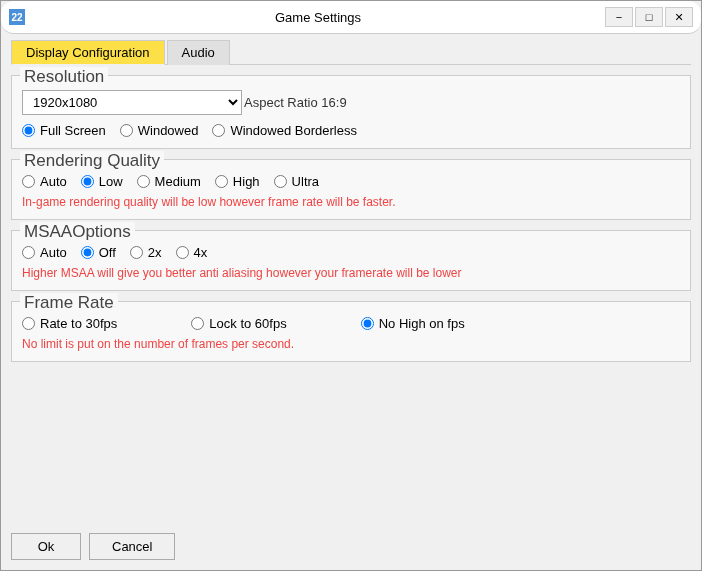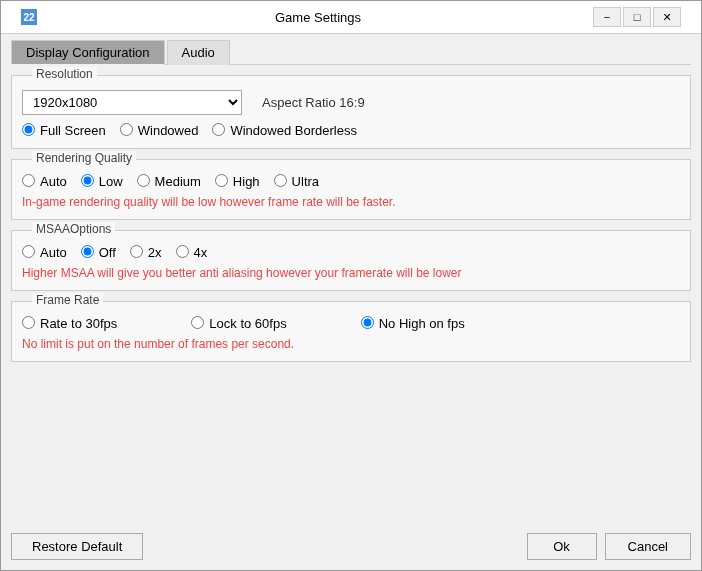--- a/index.html
+++ b/index.html
@@ -18,23 +18,24 @@
       height: 571px;
       background: #f0f0f0;
       border: 1px solid #999;
       display: flex;
       flex-direction: column;
     }
     .title-bar {
       background: #fff;
       display: flex;
       align-items: center;
-      padding: 6px 20px;
+      padding: 6px 8px;
       border-bottom: 1px solid #ccc;
       user-select: none;
+      border-radius: 13px;
     }
     .title-bar-icon {
       width: 16px;
       height: 16px;
       background: #4a90d9;
       margin-right: 6px;
       font-size: 10px;
       color: white;
       display: flex;
       align-items: center;
@@ -77,71 +78,71 @@
       padding: 4px 14px;
       border: 1px solid #ccc;
       border-bottom: none;
       background: #e0e0e0;
       cursor: pointer;
       font-size: 13px;
       margin-right: 2px;
       margin-bottom: -1px;
     }
     .tab.active {
-      background: #a3a3a3;
+      background: #fde047;
       border-bottom: 1px solid #f0f0f0;
       z-index: 1;
     }
 
     .section {
       border: 1px solid #ccc;
       margin-bottom: 10px;
       padding: 6px 10px 10px 10px;
       position: relative;
       background: #f8f8f8;
     }
     .section-title {
       position: absolute;
       top: -9px;
-      left: 20px;
+      left: 8px;
       background: #f8f8f8;
       padding: 0 4px;
-      font-size: 12px;
+      font-size: 17px;
       color: #444;
     }
 
     .row {
       display: flex;
       align-items: center;
       gap: 14px;
       margin-top: 8px;
       flex-wrap: wrap;
     }
     .radio-group {
       display: flex;
-      align-items: flex-start;
+      align-items: center;
       gap: 5px;
       cursor: pointer;
     }
     .radio-group input[type="radio"] {
       cursor: pointer;
     }
 
     select {
       padding: 3px 6px;
       font-size: 13px;
       width: 220px;
       border: 1px solid #aaa;
       background: white;
     }
 
     .resolution-row {
       display: flex;
       align-items: center;
-      gap: 20px;
+      gap: 2px;
       margin-top: 8px;
     }
     .aspect-label {
       font-size: 13px;
       color: #333;
     }
 
     .description {
       font-size: 12px;
       color: #ef4444;
@@ -290,20 +291,19 @@
         </label>
         <label class="radio-group" style="margin-left: 60px;">
           <input type="radio" name="framerate" checked="" style="">
           <span>No High on fps</span>
         </label>
       </div>
       <p class="description">No limit is put on the number of frames per second.</p>
     </div>
 
     <div class="bottom-bar">
-      <button class="restore-btn">Restore Default</button>
       <div class="ok-cancel">
         <button class="ok-btn">Ok</button>
         <button class="cancel-btn">Cancel</button>
       </div>
     </div>
   </div>
 </div>
 
 </body></html>

